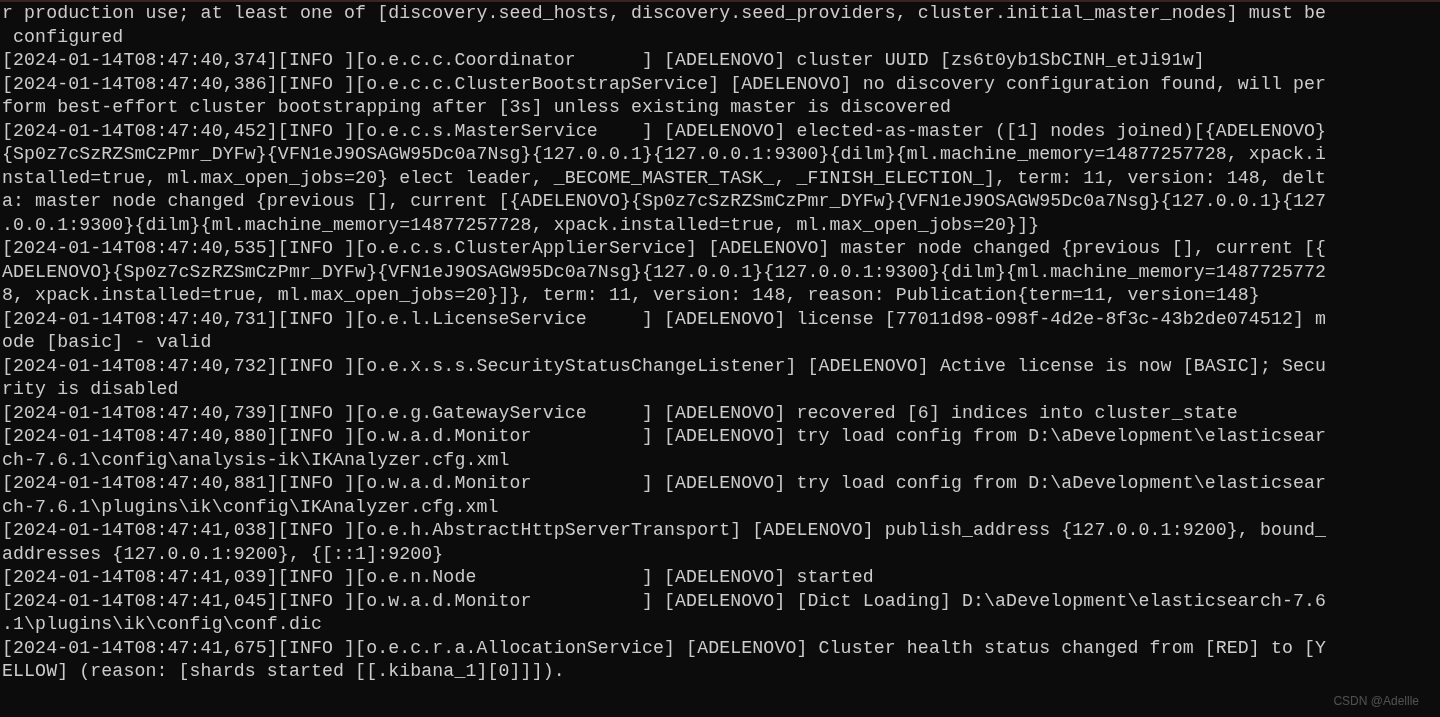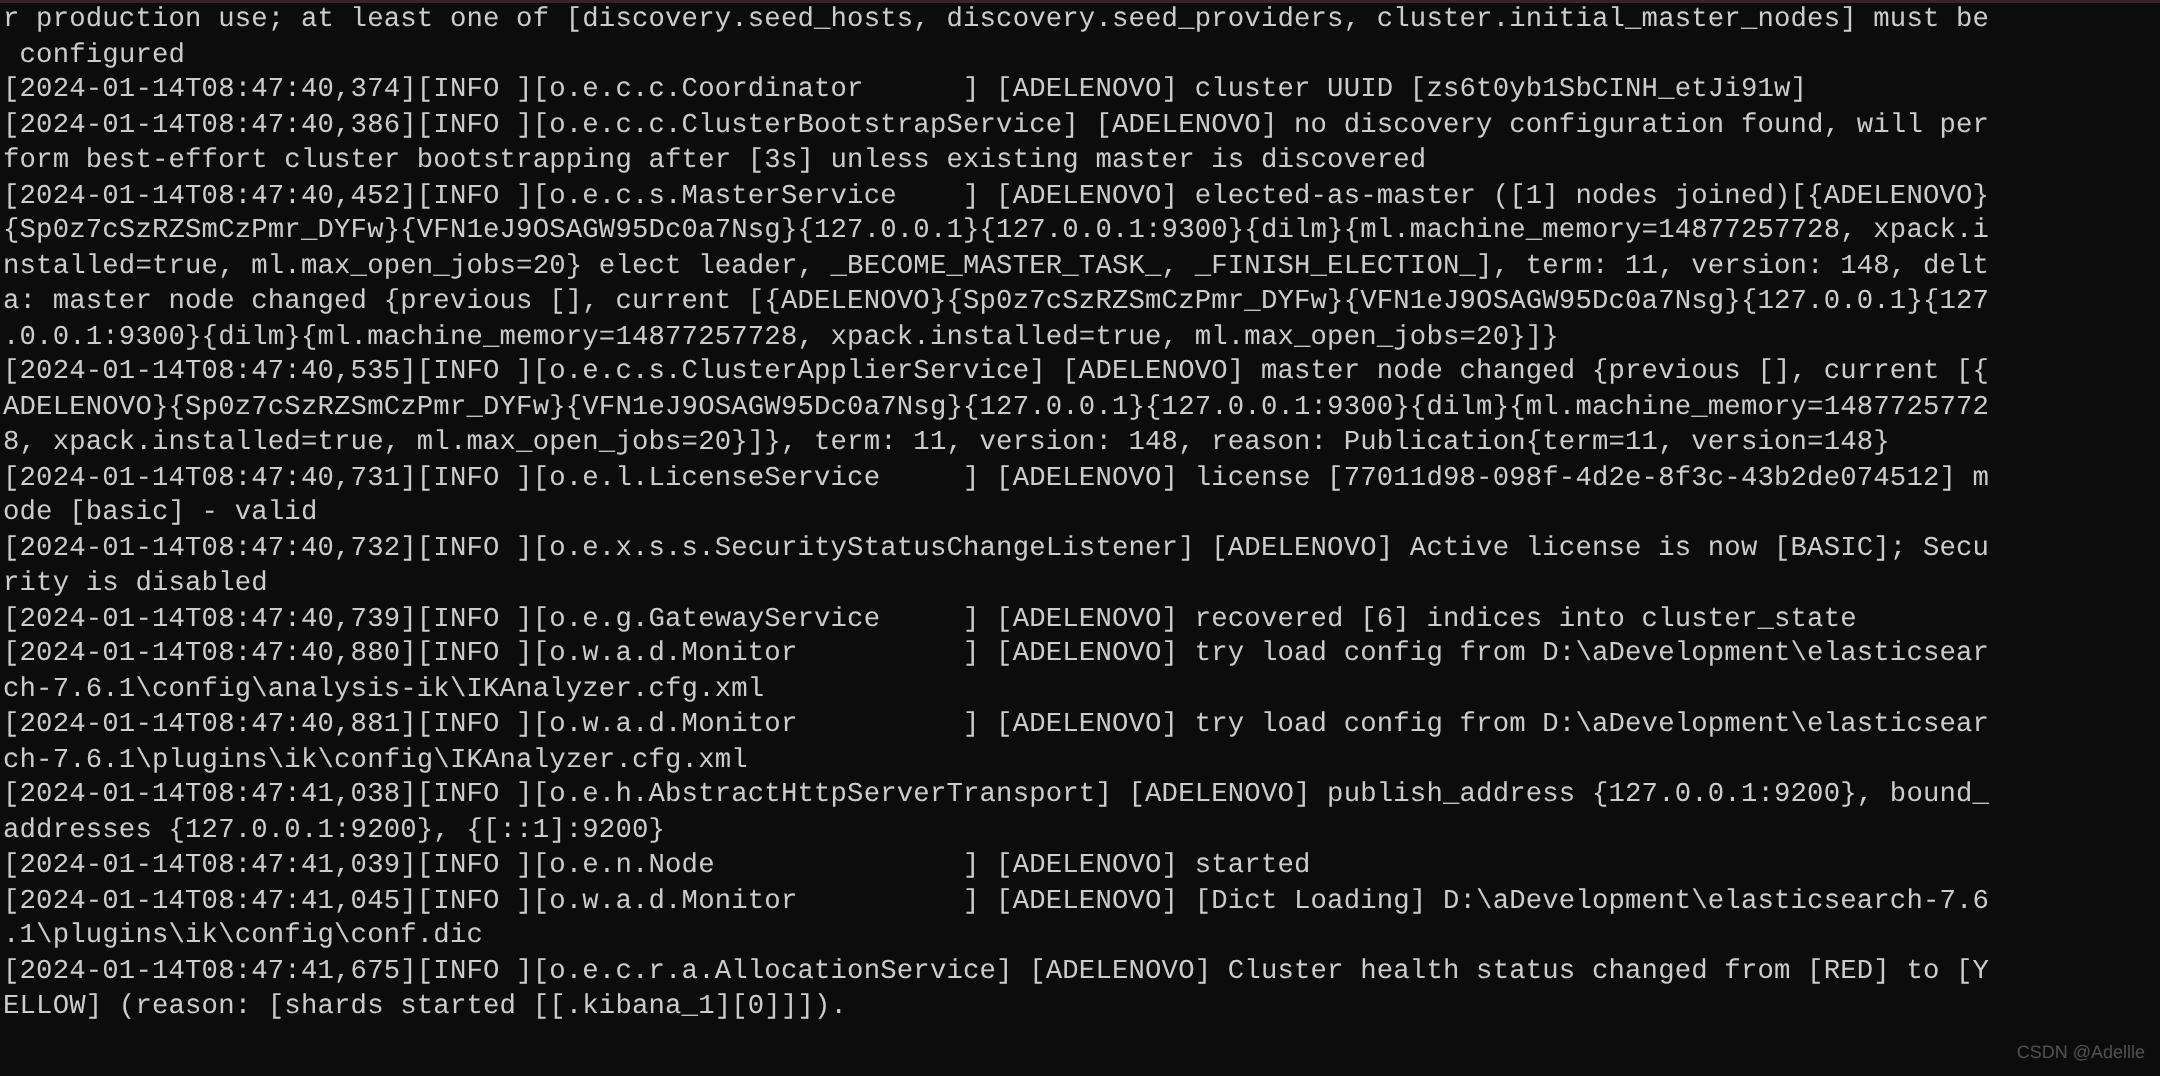--- a/index.html
+++ b/index.html
@@ -21,21 +21,21 @@
       padding: 0 18px 0 2px;
       border-top: 2px solid #3a2323;
     }
     .log {
       white-space: pre-wrap;
       word-break: break-all;
       font-variant-ligatures: none;
     }
     .watermark {
       position: absolute;
-      right: 10px;
+      right: 21px;
       bottom: 4px;
       font-family: Arial, sans-serif;
       font-size: 12px;
       color: rgba(255,255,255,0.28);
       letter-spacing: 0;
       pointer-events: none;
     }
   </style>
 </head>
 <body>

